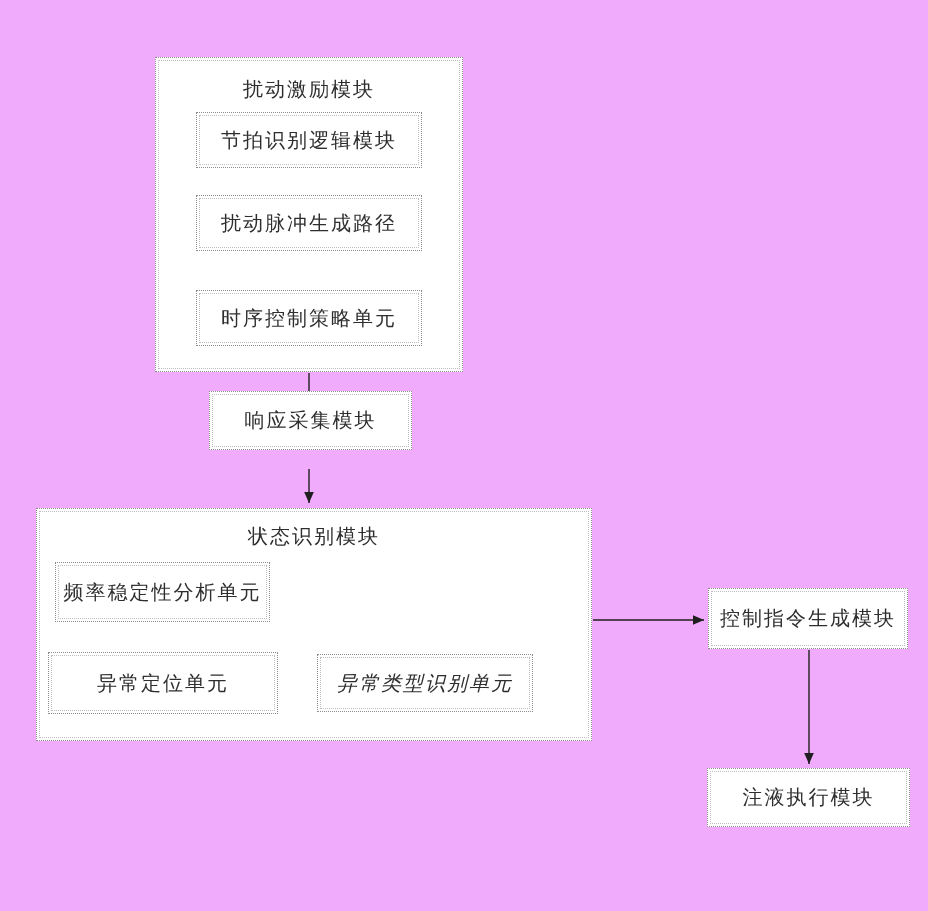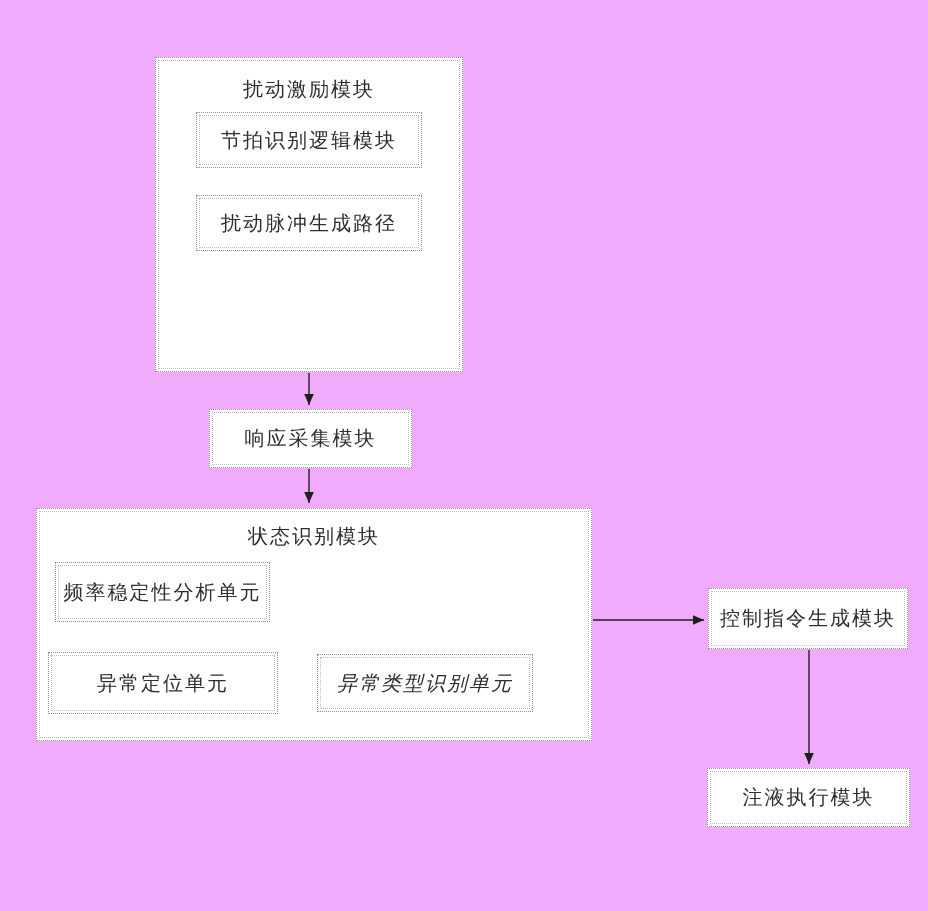--- a/index.html
+++ b/index.html
@@ -56,21 +56,21 @@
     letter-spacing: 2px;
     color: #2e2e2e;
   }
   
   .excitation-box   { left: 155px; top: 57px;  width: 308px; height: 315px; }
   .excitation-title { top: 18px; }
   .beat-box         { left: 196px; top: 112px; width: 226px; height: 56px; }
   .pulse-box        { left: 196px; top: 195px; width: 226px; height: 56px; }
   .timing-box       { left: 196px; top: 290px; width: 226px; height: 56px; }
   
-  .response-box     { left: 209px; top: 409px; width: 203px; height: 59px; }
+  .response-box     { left: 209px; top: 391px; width: 203px; height: 59px; }
   
   .state-box        { left: 36px;  top: 508px; width: 556px; height: 233px; }
   .state-title      { top: 14px; }
   .freq-box         { left: 55px;  top: 562px; width: 215px; height: 60px; }
   .decay-box        { left: 320px; top: 562px; width: 212px; height: 56px; }
   .anomaly-loc-box  { left: 48px;  top: 652px; width: 230px; height: 62px; }
   .anomaly-type-box { left: 317px; top: 654px; width: 216px; height: 58px; font-style: italic; }
   
   .control-box      { left: 708px; top: 588px; width: 200px; height: 61px; }
   .injection-box    { left: 707px; top: 768px; width: 203px; height: 59px; }
@@ -94,20 +94,23 @@
 
   <div class="box excitation-box">
     <div class="container-title excitation-title">扰动激励模块</div>
   </div>
   <div class="box leaf beat-box">
     <span class="label">节拍识别逻辑模块</span>
   </div>
   <div class="box leaf pulse-box">
     <span class="label">扰动脉冲生成路径</span>
   </div>
+  <div class="box leaf timing-box">
+    <span class="label">时序控制策略单元</span>
+  </div>
 
   <div class="box leaf response-box">
     <span class="label">响应采集模块</span>
   </div>
 
   <div class="box state-box">
     <div class="container-title state-title">状态识别模块</div>
   </div>
   <div class="box leaf freq-box">
     <span class="label">频率稳定性分析单元</span>

